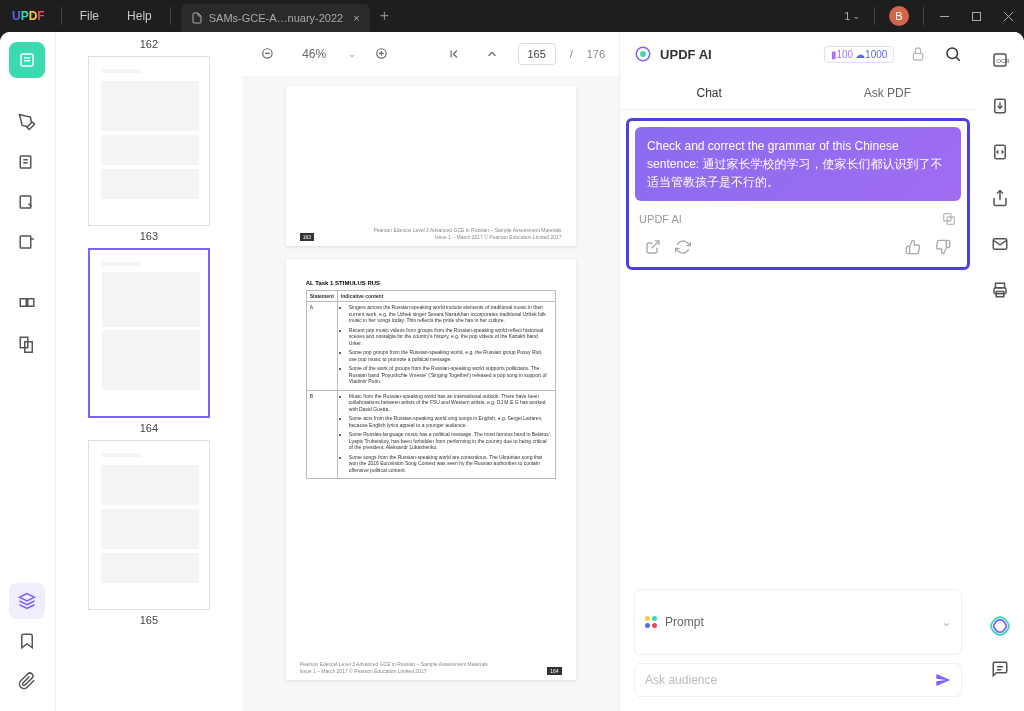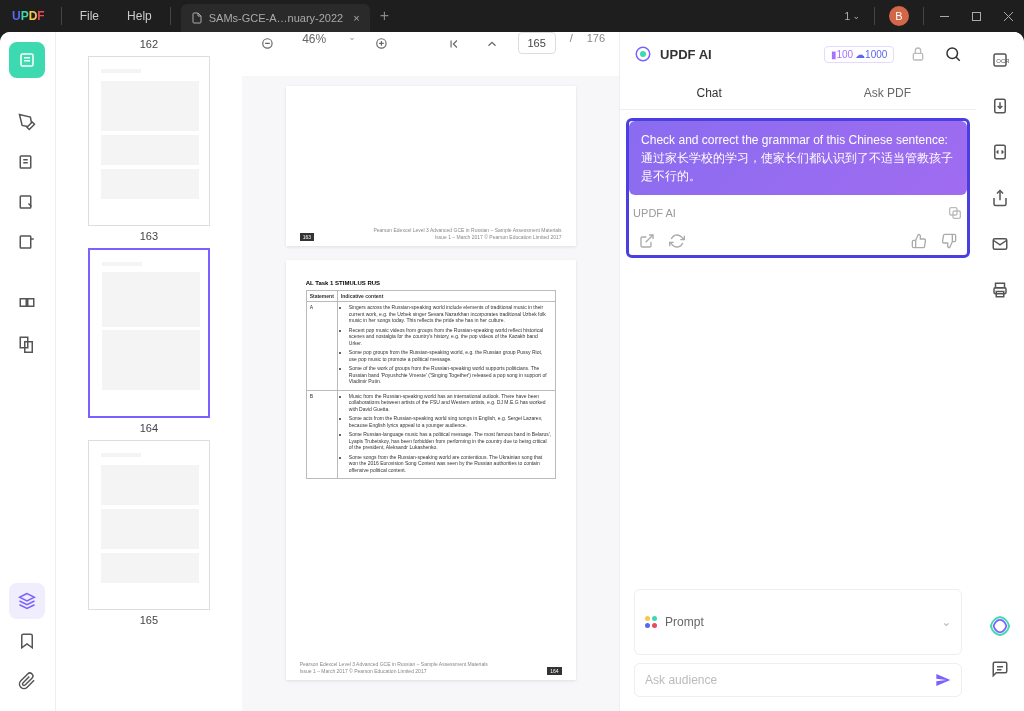--- a/index.html
+++ b/index.html
@@ -29,21 +29,21 @@
 .rail-ico svg { width: 18px; height: 18px; }
 .rail-spacer { flex: 1; }
 
 .thumb-panel { width: 188px; background: #fff; overflow: hidden; display: flex; flex-direction: column; align-items: center; padding-top: 6px; }
 .thumb-label { font-size: 11px; color: #444; margin-bottom: 6px; }
 .thumb { width: 122px; height: 170px; background: #fff; border: 1px solid #ddd; margin-bottom: 4px; position: relative; overflow: hidden; }
 .thumb.selected { border: 2px solid #7b61ff; }
 .thumb-block { position: absolute; left: 12px; background: #f4f4f4; }
 
 .doc-viewer { flex: 1; display: flex; flex-direction: column; background: #f7f7f9; }
-.doc-toolbar { height: 44px; display: flex; align-items: flex-start; padding: 0 14px; gap: 14px; color: #666; background: #fff; }
+.doc-toolbar { height: 44px; display: flex; align-items: center; padding: 0 14px; gap: 14px; color: #666; background: #fff; }
 .tb-btn { width: 24px; height: 24px; display: flex; align-items: center; justify-content: center; cursor: pointer; }
 .tb-btn svg { width: 14px; height: 14px; }
 .zoom-val { font-size: 12px; min-width: 40px; text-align: center; }
 .tb-gap { width: 20px; }
 .page-input { border: 1px solid #ddd; border-radius: 4px; height: 22px; width: 38px; text-align: center; font-size: 11px; color: #444; }
 .page-sep { font-size: 11px; color: #888; }
 
 .doc-pages { flex: 1; overflow: hidden; padding: 10px 20px; display: flex; flex-direction: column; align-items: center; gap: 14px; }
 .page { background: #fff; width: 290px; box-shadow: 0 1px 3px rgba(0,0,0,0.1); position: relative; }
 .page-a { height: 160px; }
@@ -64,21 +64,21 @@
 .credit-a { color: #a872ff; }
 .credit-b { color: #5a67f0; }
 .lock-ico { width: 16px; height: 16px; color: #bbb; margin-left: 8px; }
 .search-ico { width: 18px; height: 18px; color: #333; margin-left: 10px; }
 
 .ai-tabs { display: flex; height: 34px; border-bottom: 1px solid #eee; }
 .ai-tab { flex: 1; display: flex; align-items: center; justify-content: center; font-size: 12px; color: #666; cursor: pointer; }
 .ai-tab.active { color: #333; }
 
 .ai-body { flex: 1; overflow: hidden; padding: 8px 0; position: relative; }
-.highlight-box { margin: 0 6px; border: 3px solid #4a3fe0; border-radius: 6px; }
+.highlight-box { margin: 0 6px; border: 3px solid #4a3fe0; border-radius: 6px; padding: 6px; }
 .user-msg { background: linear-gradient(135deg, #8a6cf0, #a06cf0); color: #fff; padding: 10px 12px; border-radius: 6px; font-size: 12px; line-height: 1.5; }
 .ai-label-row { display: flex; align-items: center; padding: 10px 4px 6px; }
 .ai-label { font-size: 11px; color: #999; flex: 1; }
 .copy-ico { width: 16px; height: 16px; color: #bbb; }
 .ai-msg { padding: 4px 6px 6px; font-size: 12px; color: #333; line-height: 1.6; }
 .ai-actions { display: flex; align-items: center; padding: 6px 10px; gap: 14px; justify-content: flex-end; color: #aaa; }
 .ai-act { width: 16px; height: 16px; cursor: pointer; }
 
 .prompt-area { padding: 10px 14px 14px; }
 .prompt-chip { display: flex; align-items: center; border: 1px solid #eee; border-radius: 6px; padding: 25px 10px; font-size: 12px; color: #666; gap: 8px; margin-bottom: 8px; cursor: pointer; }

